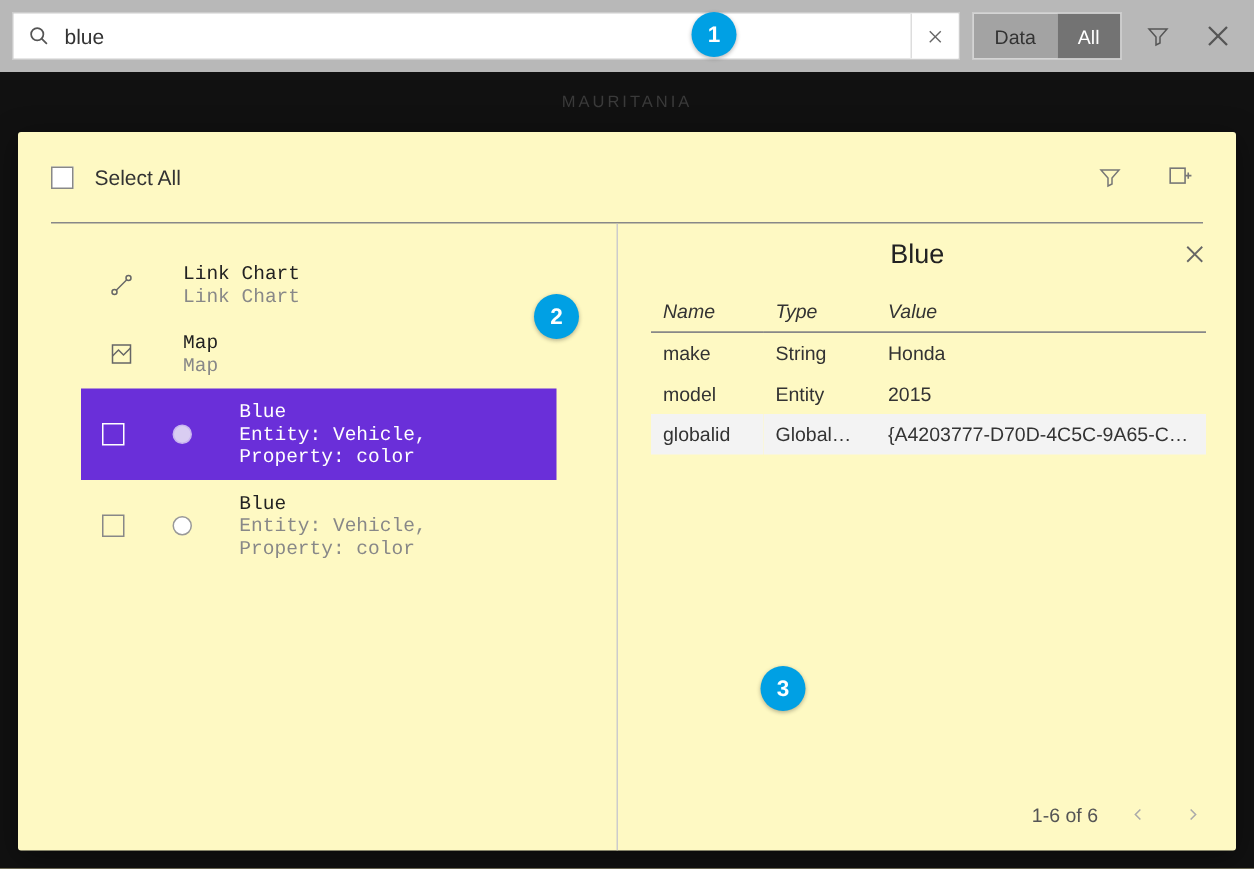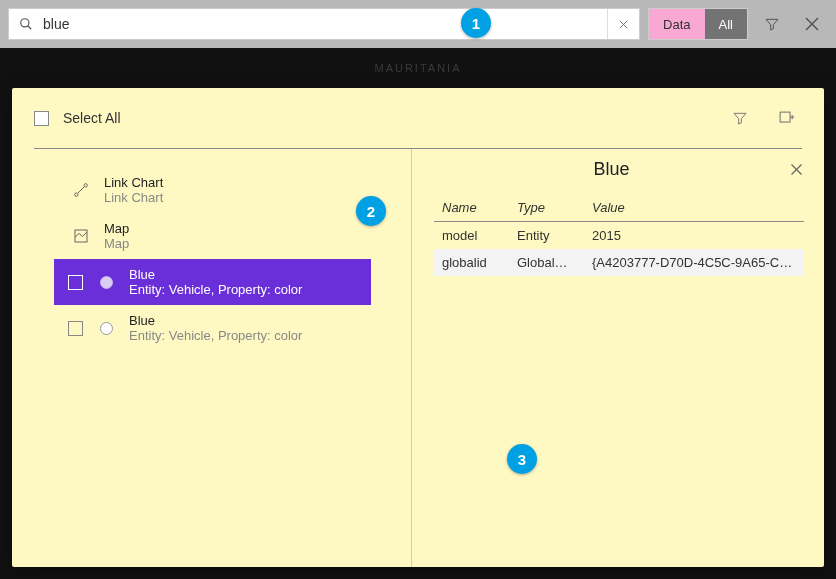--- a/index.html
+++ b/index.html
@@ -54,21 +54,21 @@
   .toggle-group {
     display: flex;
     background: #fff;
     border: 1px solid #ccc;
     height: 32px;
     overflow: hidden;
   }
   .toggle-btn {
     padding: 0 14px;
     border: none;
-    background: #f9a8d4;
+    background: #a3a3a3;
     font-size: 13px;
     cursor: pointer;
     color: #333;
     height: 100%;
   }
   .toggle-btn.active {
     background: #737373;
     color: #fff;
   }
   .icon-btn {
@@ -135,24 +135,25 @@
   .left-col {
     width: 400px;
     padding: 18px 0 0 0;
     border-right: 1px solid #ccc;
     position: relative;
   }
   .result-item {
     display: flex;
     align-items: center;
     padding: 8px 14px 8px 14px;
-    gap: 10px;
+    gap: 28px;
     margin-left: 42px;
     margin-right: 40px;
     cursor: pointer;
+    font-family: Liberation Mono, monospace;
   }
   .result-item .ri-icon {
     width: 26px;
     display: flex;
     justify-content: center;
     color: #666;
   }
   .result-item .ri-text .t1 { font-size: 13px; color: #222; }
   .result-item .ri-text .t2 { font-size: 13px; color: #888; }
   .result-item.selected {
@@ -371,31 +372,49 @@
       <table class="props">
         <thead>
           <tr>
             <th style="width:75px">Name</th>
             <th style="width:75px">Type</th>
             <th>Value</th>
           </tr>
         </thead>
         <tbody>
           <tr>
+            <td>make</td>
+            <td>String</td>
+            <td>Honda</td>
+          </tr>
+          <tr>
             <td>model</td>
             <td>Entity</td>
             <td>2015</td>
           </tr>
           <tr class="odd">
             <td>globalid</td>
             <td>Global…</td>
             <td>{A4203777-D70D-4C5C-9A65-C…</td>
           </tr>
         </tbody>
       </table>
 
+      <div class="pager">
+        <span>1-6 of 6</span>
+        <span class="arrow">
+          <svg width="10" height="12" viewBox="0 0 24 24" fill="none" stroke="currentColor" stroke-width="2.5">
+              <polyline points="15,4 7,12 15,20"></polyline>
+            </svg>
+        </span>
+        <span class="arrow">
+          <svg width="10" height="12" viewBox="0 0 24 24" fill="none" stroke="currentColor" stroke-width="2.5">
+              <polyline points="9,4 17,12 9,20"></polyline>
+            </svg>
+        </span>
+      </div>
     </div>
   </div>
 </div>
 
 <div class="callout" style="left:461px; top:8px;">1</div>
 <div class="callout" style="left:356px; top:196px;">2</div>
 <div class="callout" style="left:507px; top:444px;">3</div>
 
 </body></html>

